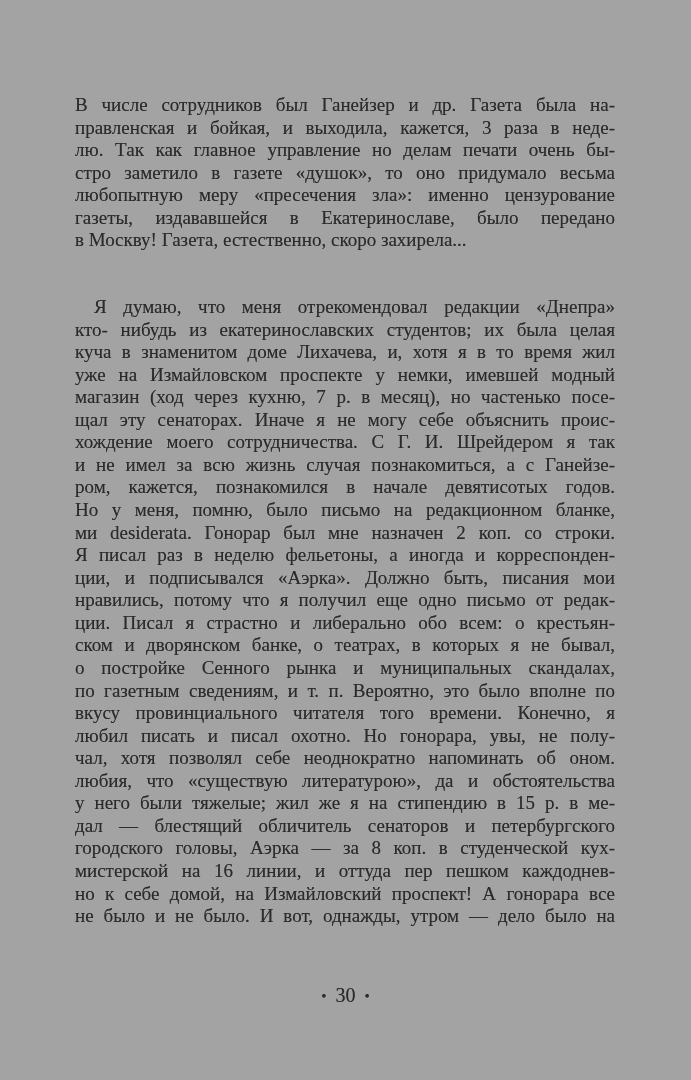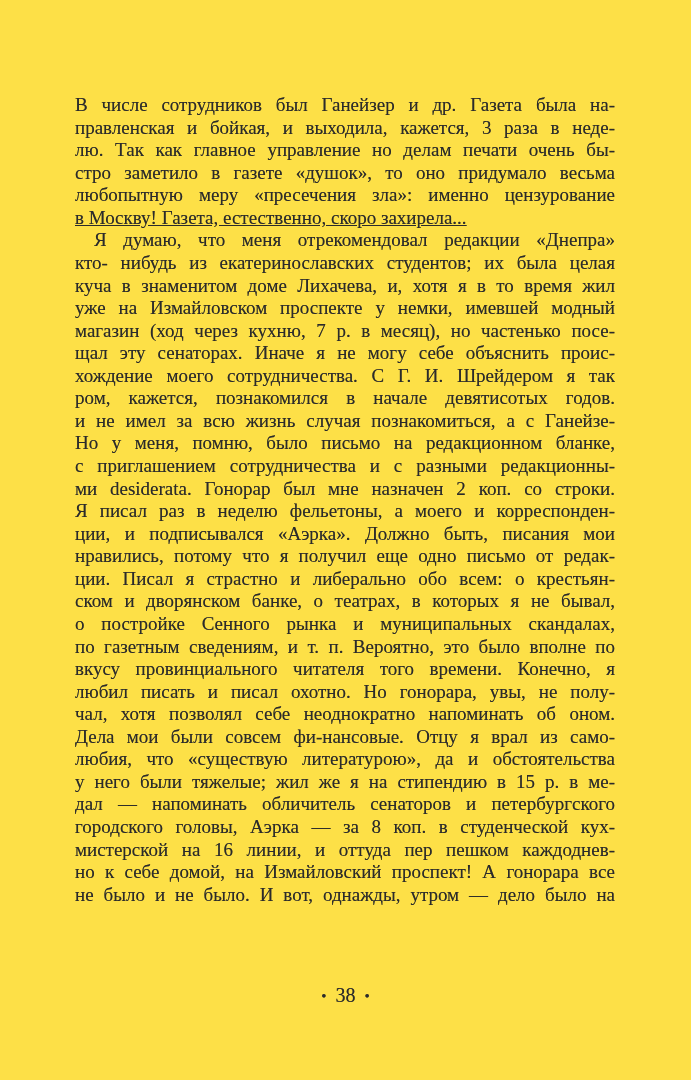--- a/index.html
+++ b/index.html
@@ -26,24 +26,24 @@
     text-shadow: 0 0 0.45px rgba(40,40,40,0.5);
   }
   .paragraph { margin: 0; padding: 0; }
   .line {
     text-align: justify;
     text-align-last: justify;
     white-space: normal;
   }
   .line.para-end {
     text-align-last: left;
-    text-decoration: underline;
   }
   .line.indent {
     text-indent: 19px;
+    margin-top: 44px;
   }
   .page-footer {
     position: absolute;
     left: 0;
     right: 0;
     top: 984px;
     display: flex;
     justify-content: center;
     align-items: center;
     gap: 9px;
@@ -52,62 +52,61 @@
     text-shadow: 0 0 0.45px rgba(40,40,40,0.5);
   }
   .page-footer .bullet {
     font-size: 15px;
     line-height: 20px;
   }
 </style>
 </head>
 <body>
 
-<div class="book-page" style="background: #fde047; color: rgb(43, 43, 43);">
+<div class="book-page" style="background: #a3a3a3; color: rgb(43, 43, 43);">
   <main class="text-block">
 
   <div class="paragraph">
         <div class="line">В числе сотрудников был Ганейзер и др. Газета была на-</div>
         <div class="line">правленская и бойкая, и выходила, кажется, 3 раза в неде-</div>
         <div class="line">лю. Так как главное управление но делам печати очень бы-</div>
         <div class="line">стро заметило в газете «душок», то оно придумало весьма</div>
         <div class="line">любопытную меру «пресечения зла»: именно цензурование</div>
+        <div class="line">газеты, издававшейся в Екатеринославе, было передано</div>
         <div class="line para-end">в Москву! Газета, естественно, скоро захирела...</div>
       </div>
       <div class="paragraph">
         <div class="line indent">Я думаю, что меня отрекомендовал редакции «Днепра»</div>
         <div class="line">кто- нибудь из екатеринославских студентов; их была целая</div>
         <div class="line">куча в знаменитом доме Лихачева, и, хотя я в то время жил</div>
         <div class="line">уже на Измайловском проспекте у немки, имевшей модный</div>
         <div class="line">магазин (ход через кухню, 7 р. в месяц), но частенько посе-</div>
         <div class="line">щал эту сенаторах. Иначе я не могу себе объяснить проис-</div>
         <div class="line">хождение моего сотрудничества. С Г. И. Шрейдером я так</div>
+        <div class="line">и не имел за всю жизнь случая познакомиться, а с Ганейзе-</div>
         <div class="line">ром, кажется, познакомился в начале девятисотых годов.</div>
-        <div class="line">и не имел за всю жизнь случая познакомиться, а с Ганейзе-</div>
         <div class="line">Но у меня, помню, было письмо на редакционном бланке,</div>
-        <div class="line">с приглашением сотрудничества и с разными редакционны-</div>
         <div class="line">ми desiderata. Гонорар был мне назначен 2 коп. со строки.</div>
-        <div class="line">Я писал раз в неделю фельетоны, а моего и корреспонден-</div>
+        <div class="line">Я писал раз в неделю фельетоны, а иногда и корреспонден-</div>
         <div class="line">ции, и подписывался «Аэрка». Должно быть, писания мои</div>
         <div class="line">нравились, потому что я получил еще одно письмо от редак-</div>
         <div class="line">ции. Писал я страстно и либерально обо всем: о крестьян-</div>
         <div class="line">ском и дворянском банке, о театрах, в которых я не бывал,</div>
         <div class="line">о постройке Сенного рынка и муниципальных скандалах,</div>
         <div class="line">по газетным сведениям, и т. п. Вероятно, это было вполне по</div>
         <div class="line">вкусу провинциального читателя того времени. Конечно, я</div>
         <div class="line">любил писать и писал охотно. Но гонорара, увы, не полу-</div>
         <div class="line">чал, хотя позволял себе неоднократно напоминать об оном.</div>
-        <div class="line">Дела мои были совсем фи-нансовые. Отцу я врал из само-</div>
         <div class="line">любия, что «существую литературою», да и обстоятельства</div>
         <div class="line">у него были тяжелые; жил же я на стипендию в 15 р. в ме-</div>
-        <div class="line">дал — напоминать обличитель сенаторов и петербургского</div>
+        <div class="line">дал — блестящий обличитель сенаторов и петербургского</div>
         <div class="line">городского головы, Аэрка — за 8 коп. в студенческой кух-</div>
         <div class="line">мистерской на 16 линии, и оттуда пер пешком каждоднев-</div>
         <div class="line">но к себе домой, на Измайловский проспект! А гонорара все</div>
         <div class="line">не было и не было. И вот, однажды, утром — дело было на</div>
       </div>
     </main>
   <footer class="page-footer">
     <span class="bullet">•</span>
-    <span class="number">38</span>
+    <span class="number">30</span>
     <span class="bullet">•</span>
   </footer>
 </div>
 
 </body></html>

